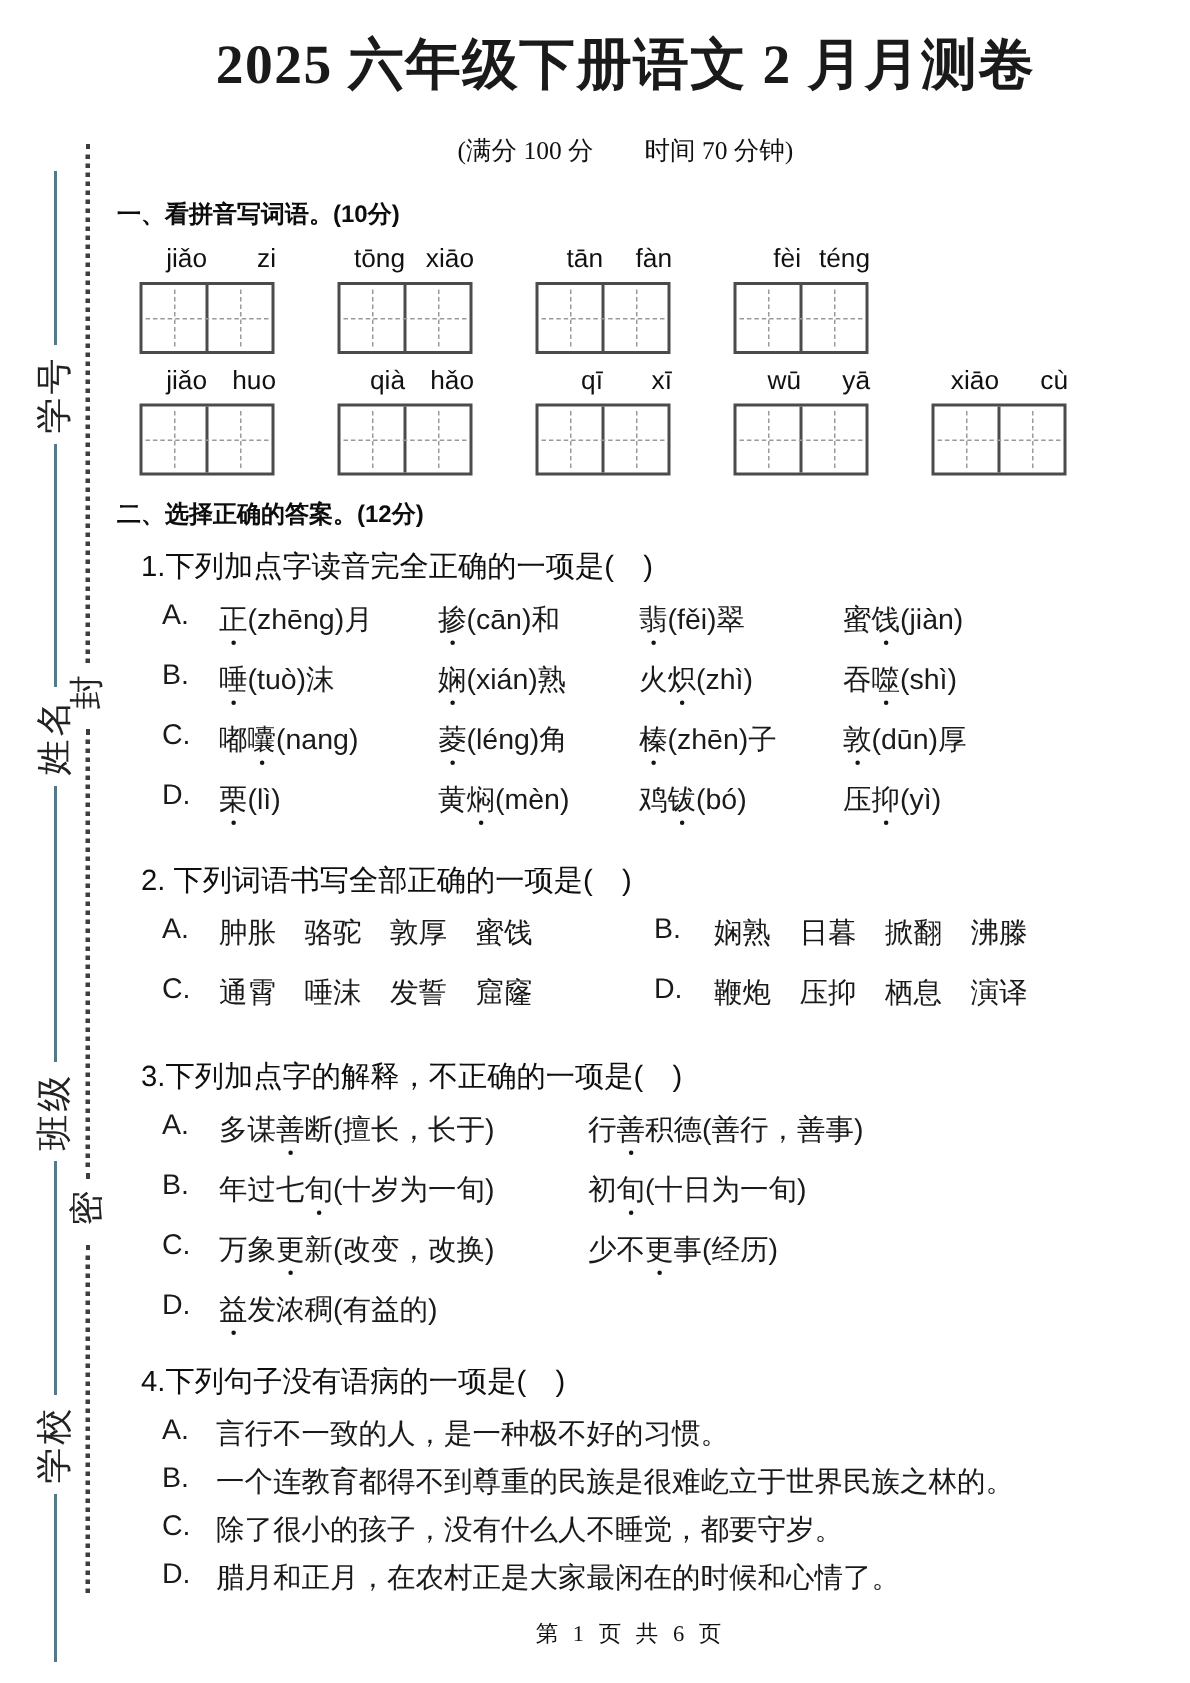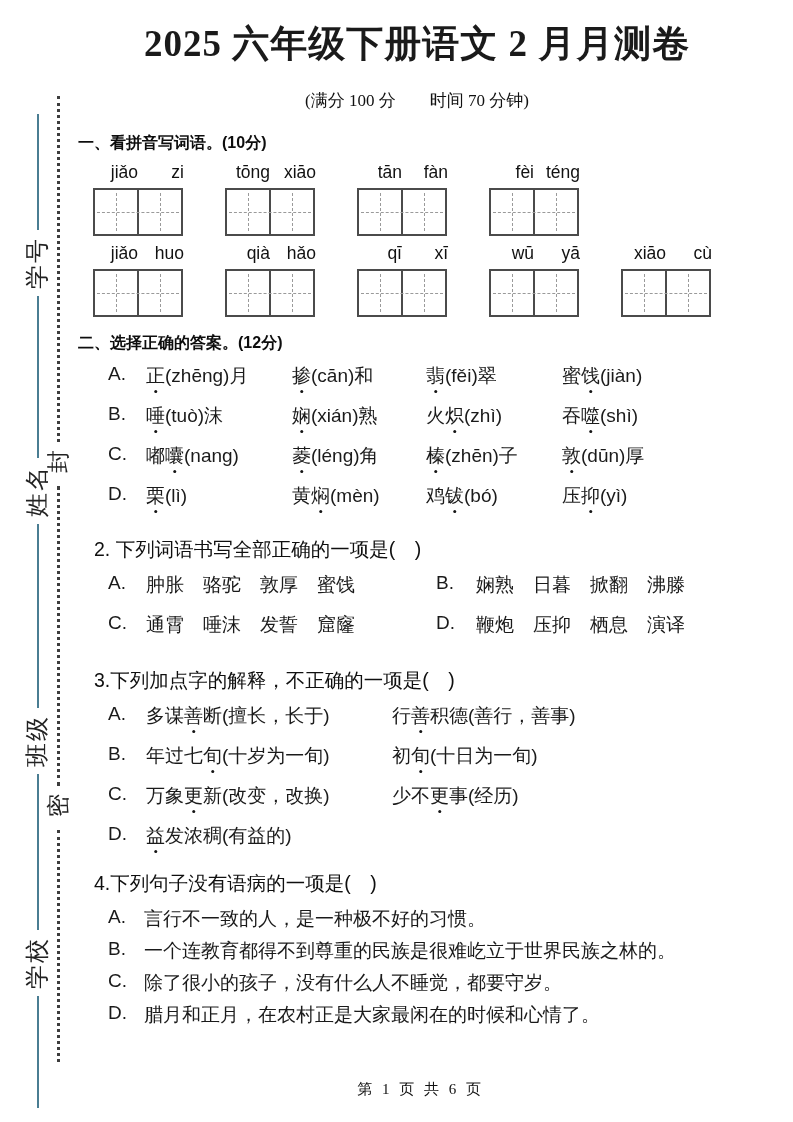--- a/index.html
+++ b/index.html
@@ -180,20 +180,21 @@
           </div>
         <div class="tian">
             <div class="cellx"></div>
             <div class="cellx"></div>
           </div>
       </div>
     </div>
 
     <div class="sec-h h2x">二、选择正确的答案。(12分)</div>
 
+    <div class="stem">1.下列加点字读音完全正确的一项是(　)</div>
     <div class="qblock">
       <div class="q1row">
         <span class="optlabel">A.</span>
         <span><span></span><span class="em">正</span><span>(zhēng)月</span></span>
         <span><span></span><span class="em">掺</span><span>(cān)和</span></span>
         <span><span></span><span class="em">翡</span><span>(fěi)翠</span></span>
         <span><span>蜜</span><span class="em">饯</span><span>(jiàn)</span></span>
       </div>
       <div class="q1row">
         <span class="optlabel">B.</span>

